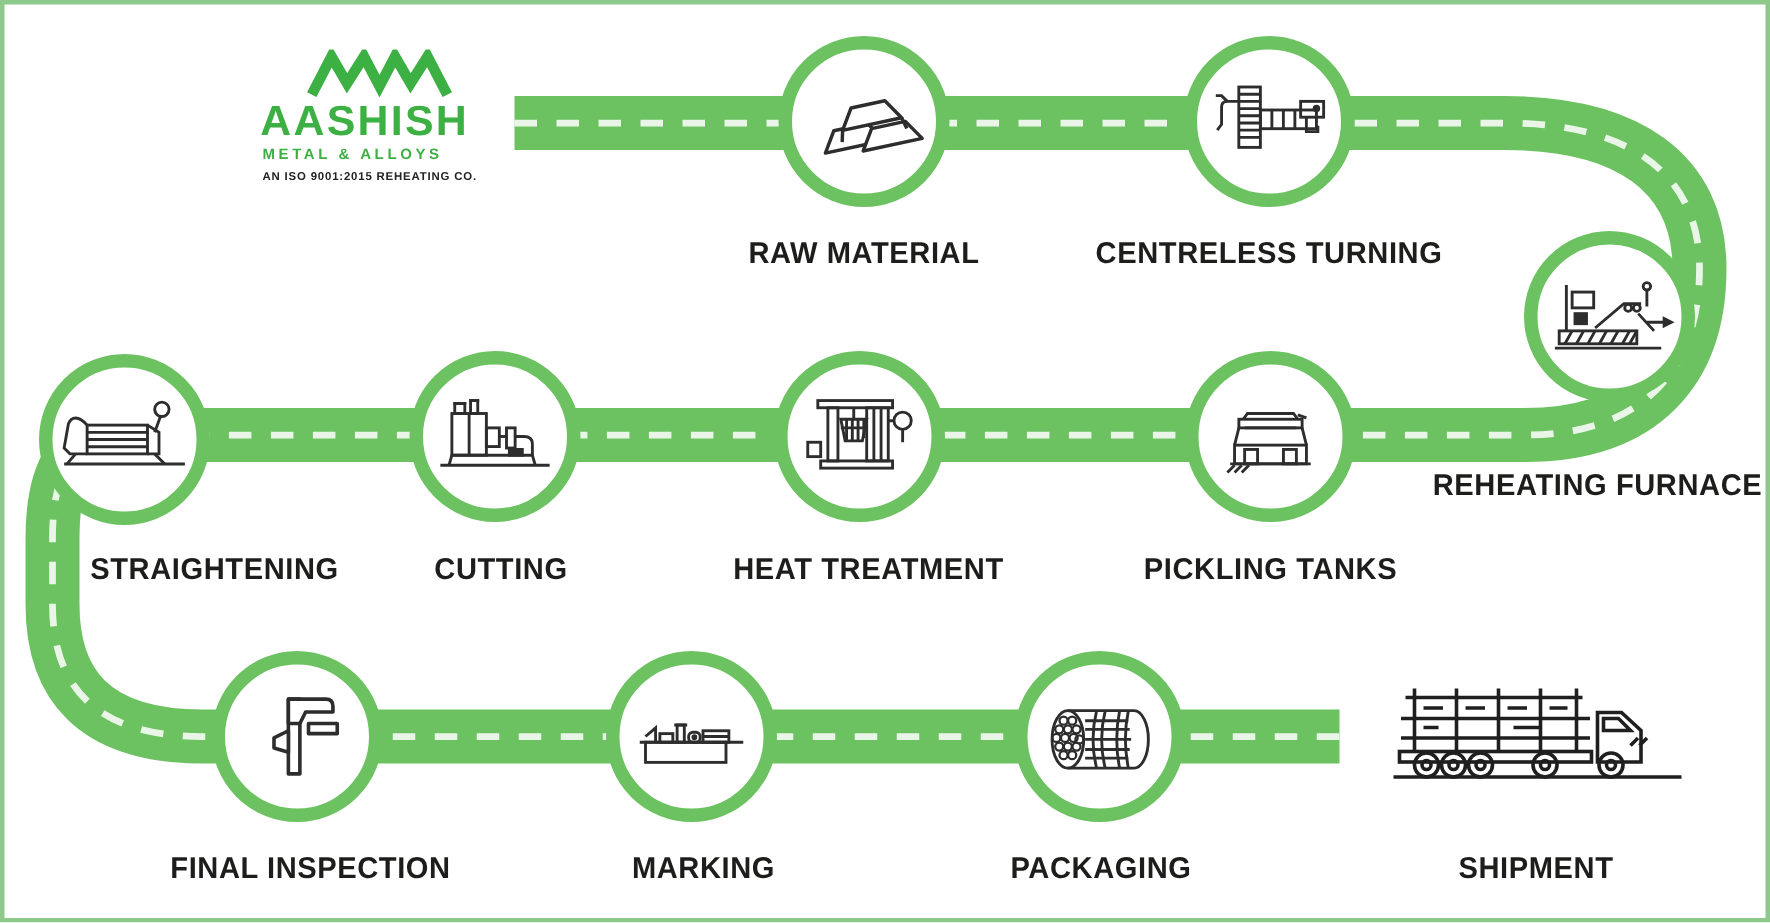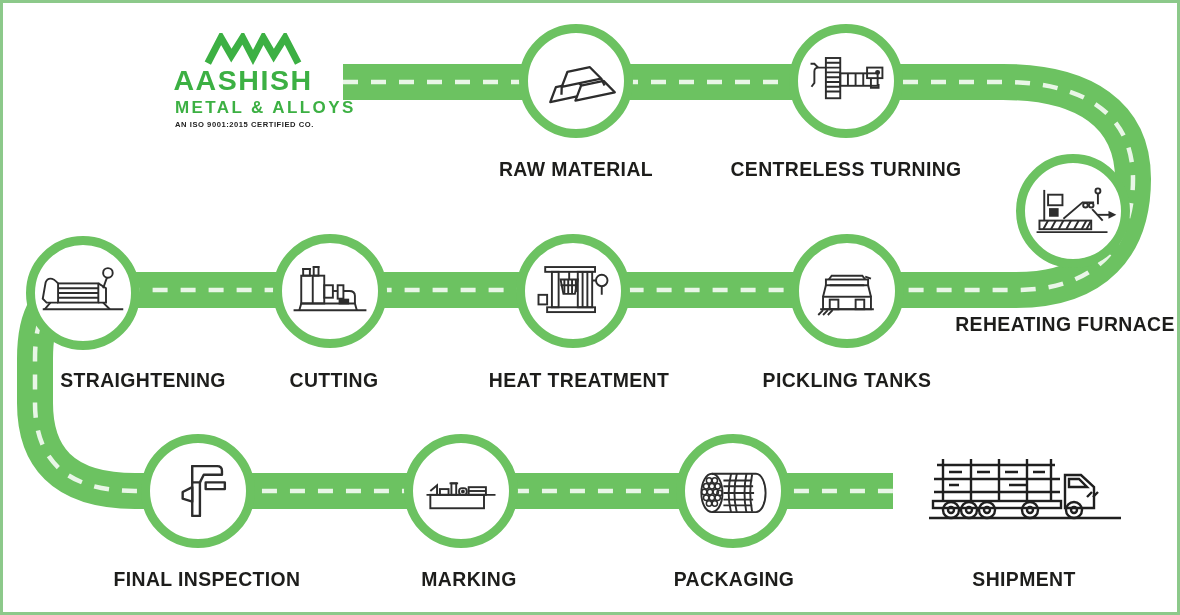--- a/index.html
+++ b/index.html
@@ -21,21 +21,21 @@
     letter-spacing:0.4px;white-space:nowrap;
   }
   .label-left{text-align:center;}
   .logo{position:absolute;left:172px;top:30px;width:156px;}
   .logo-mark{display:block;margin:0 auto 2px auto;}
   .logo-brand{
     color:#3cb043;font-weight:700;font-size:28px;letter-spacing:1.5px;
     line-height:1;transform:scaleX(1.02);
   }
   .logo-sub{
-    color:#3cb043;font-weight:700;font-size:17px;letter-spacing:2.4px;
+    color:#3cb043;font-weight:700;font-size:10px;letter-spacing:2.4px;
     line-height:1;margin-top:4px;white-space:nowrap;
   }
   .logo-cert{
     color:#222;font-weight:700;font-size:7.6px;letter-spacing:0.55px;
     margin-top:4px;white-space:nowrap;
   }
   .truck{position:absolute;left:922px;top:444px;}
   svg .ln{fill:none;stroke:#2d2d2d;stroke-width:2;}
 </style>
 </head>
@@ -47,21 +47,21 @@
     <path d="M340,79 H1000 C1082,79 1130,112 1130,176 C1130,243 1093,287 1013,287 H80 C44,287 32,314 32,356 V400 C32,452 58,488 132,488 H890" fill="none" stroke="#6cc261" stroke-width="36" stroke-linecap="butt" stroke-linejoin="round"></path>
     <path d="M340,79 H1000 C1082,79 1130,112 1130,176 C1130,243 1093,287 1013,287 H80 C44,287 32,314 32,356 V400 C32,452 58,488 132,488 H890" fill="none" stroke="#ffffff" stroke-opacity="0.85" stroke-width="4.5" stroke-dasharray="15 13"></path>
   </svg>
 
   <div class="logo">
     <svg class="logo-mark" width="104" height="32" viewBox="0 0 104 34">
       <polyline points="4,32 18,5 29,24 41,5 52,26 63,5 74,24 86,5 100,32" fill="none" stroke="#3cb043" stroke-width="7.5" stroke-linejoin="miter"></polyline>
     </svg>
     <div class="logo-brand">AASHISH</div>
     <div class="logo-sub">METAL &amp; ALLOYS</div>
-    <div class="logo-cert">AN ISO 9001:2015 CERTIFIED CO.</div>
+    <div class="logo-cert">AN ISO 9001:2015 REHEATING CO.</div>
   </div>
 
   <div class="station">
     <div class="station-circle" style="left:516px;top:21px;">
       <svg width="92" height="70" viewBox="0 0 96 72">
         <g transform="rotate(-12 48 40)" fill="#fff" stroke="#2d2d2d" stroke-width="2.4" stroke-linejoin="round">
           <path d="M18,52 l9,-14 h24 l9,14 z"></path>
           <path d="M44,56 l9,-14 h24 l9,14 z"></path>
           <path d="M33,39 l9,-14 h24 l9,14 z"></path>
           <path d="M33,39 l-2,8 M75,39 l2,8" fill="none"></path>

